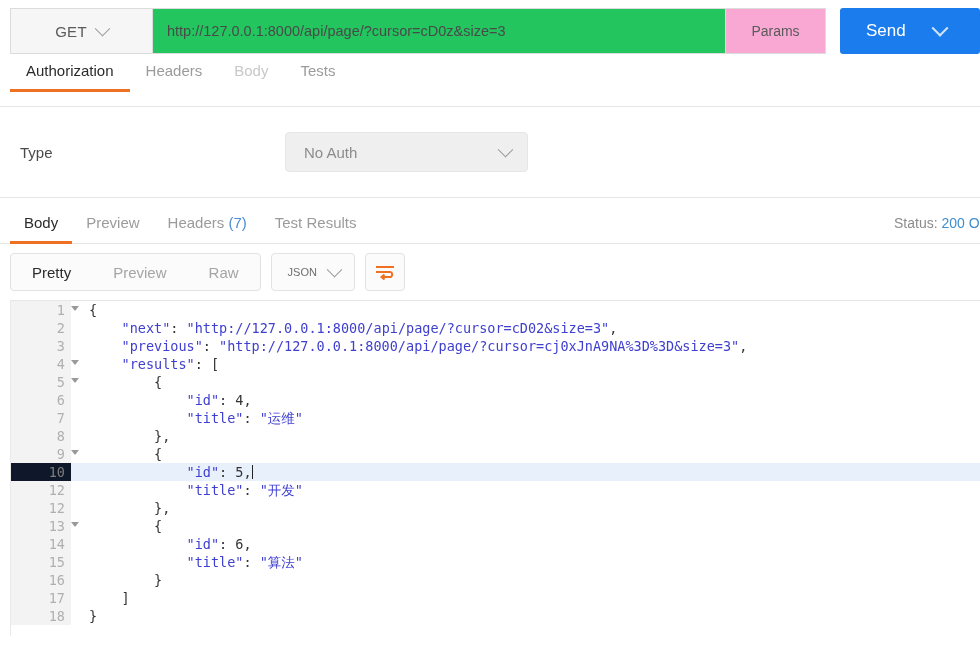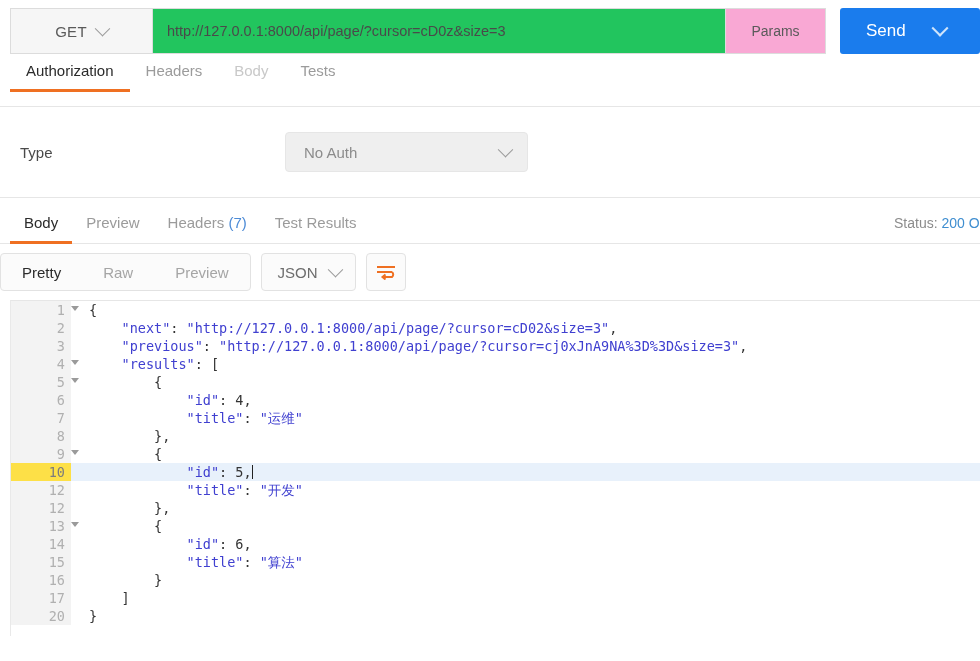--- a/index.html
+++ b/index.html
@@ -193,20 +193,21 @@
     overflow: hidden;
     width: 86px;
   }
   .status-code { color: #3f8ed0; }
 
   
   .body-toolbar {
     height: 56px;
     display: flex;
     align-items: center;
+    padding-left: 10px;
     gap: 10px;
     background: #ffffff;
   }
   .seg-group {
     display: flex;
     border: 1px solid #e2e2e2;
     border-radius: 4px;
     height: 38px;
     background: #fbfbfb;
     overflow: hidden;
@@ -222,21 +223,21 @@
   .seg.active { color: #2b2b2b; }
   .fmt-box {
     display: flex;
     align-items: center;
     gap: 12px;
     height: 38px;
     padding: 0 14px 0 16px;
     border: 1px solid #e2e2e2;
     border-radius: 4px;
     background: #fbfbfb;
-    font-size: 15px;
+    font-size: 11px;
     color: #6d6d6d;
     cursor: pointer;
   }
   .wrap-btn {
     width: 40px; height: 38px;
     border: 1px solid #e2e2e2;
     border-radius: 4px;
     background: #fbfbfb;
     display: flex;
     align-items: center;
@@ -267,21 +268,21 @@
   .gutter {
     width: 60px;
     min-width: 60px;
     background: #f3f3f3;
     color: #b0b0b0;
     text-align: right;
     padding-right: 6px;
     position: relative;
     user-select: none;
   }
-  .code-row.hl .gutter { background: #fde047; color: #7c7c7c; }
+  .code-row.hl .gutter { background: #0f172a; color: #7c7c7c; }
   .fold {
     position: absolute;
     right: -8px;
     top: 5px;
     width: 0; height: 0;
     border-left: 4px solid transparent;
     border-right: 4px solid transparent;
     border-top: 5px solid #9a9a9a;
   }
   .code-txt {
@@ -345,22 +346,22 @@
   <div class="res-tab">Test Results</div>
   <div class="status-area">
     <span>Status:</span>
     <span class="status-code">200 O</span>
   </div>
 </div>
 
 <div class="body-toolbar">
   <div class="seg-group">
     <div class="seg active">Pretty</div>
+    <div class="seg">Preview</div>
     <div class="seg">Raw</div>
-    <div class="seg">Preview</div>
   </div>
   <div class="fmt-box">
     <span>JSON</span>
     <span class="chev"></span>
   </div>
   <div class="wrap-btn">
     <svg width="20" height="16" viewBox="0 0 20 16">
       <line x1="1" y1="3" x2="19" y2="3" stroke="#ef7022" stroke-width="2"></line>
       <line x1="1" y1="8" x2="16" y2="8" stroke="#ef7022" stroke-width="2"></line>
       <path d="M16 8 a3.2 3.2 0 0 1 0 5 L7 13" fill="none" stroke="#ef7022" stroke-width="2"></path>
@@ -380,14 +381,14 @@
     <div class="code-row"><div class="gutter">8</div><div class="code-txt"><span class="p">        },</span></div></div>
     <div class="code-row"><div class="gutter">9<span class="fold"></span></div><div class="code-txt"><span class="p">        {</span></div></div>
     <div class="code-row hl"><div class="gutter">10</div><div class="code-txt"><span class="p">            </span><span class="k">"id"</span><span class="p">: </span><span class="n">5</span><span class="p">,</span><span class="caret"></span></div></div>
     <div class="code-row"><div class="gutter">12</div><div class="code-txt"><span class="p">            </span><span class="k">"title"</span><span class="p">: </span><span class="s">"开发"</span></div></div>
     <div class="code-row"><div class="gutter">12</div><div class="code-txt"><span class="p">        },</span></div></div>
     <div class="code-row"><div class="gutter">13<span class="fold"></span></div><div class="code-txt"><span class="p">        {</span></div></div>
     <div class="code-row"><div class="gutter">14</div><div class="code-txt"><span class="p">            </span><span class="k">"id"</span><span class="p">: </span><span class="n">6</span><span class="p">,</span></div></div>
     <div class="code-row"><div class="gutter">15</div><div class="code-txt"><span class="p">            </span><span class="k">"title"</span><span class="p">: </span><span class="s">"算法"</span></div></div>
     <div class="code-row"><div class="gutter">16</div><div class="code-txt"><span class="p">        }</span></div></div>
     <div class="code-row"><div class="gutter">17</div><div class="code-txt"><span class="p">    ]</span></div></div>
-    <div class="code-row"><div class="gutter">20</div><div class="code-txt"><span class="p">}</span></div></div>
+    <div class="code-row"><div class="gutter">18</div><div class="code-txt"><span class="p">}</span></div></div>
   </div>
 
 </body></html>

